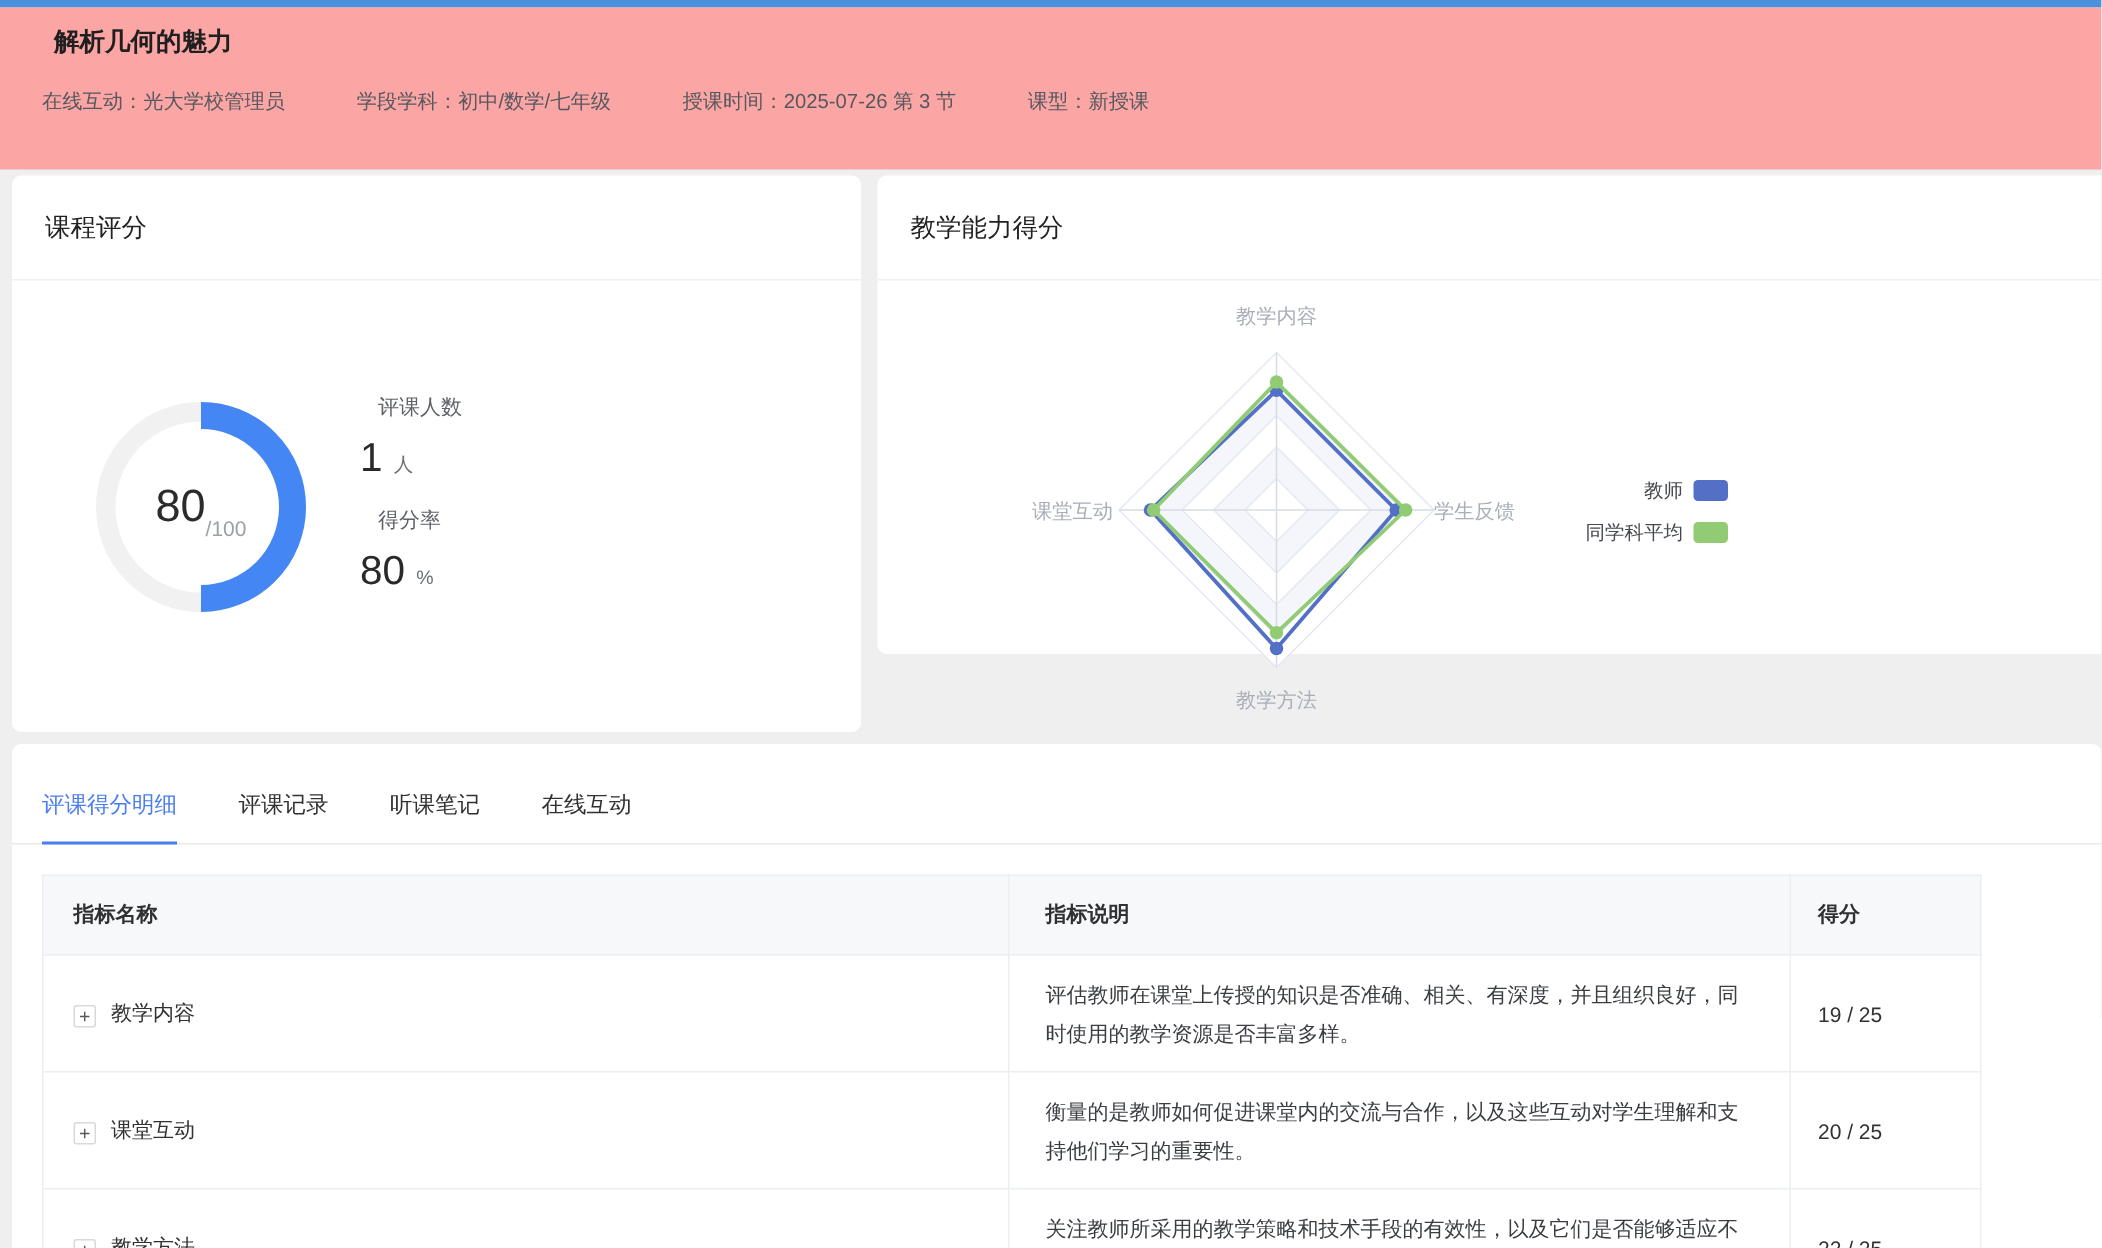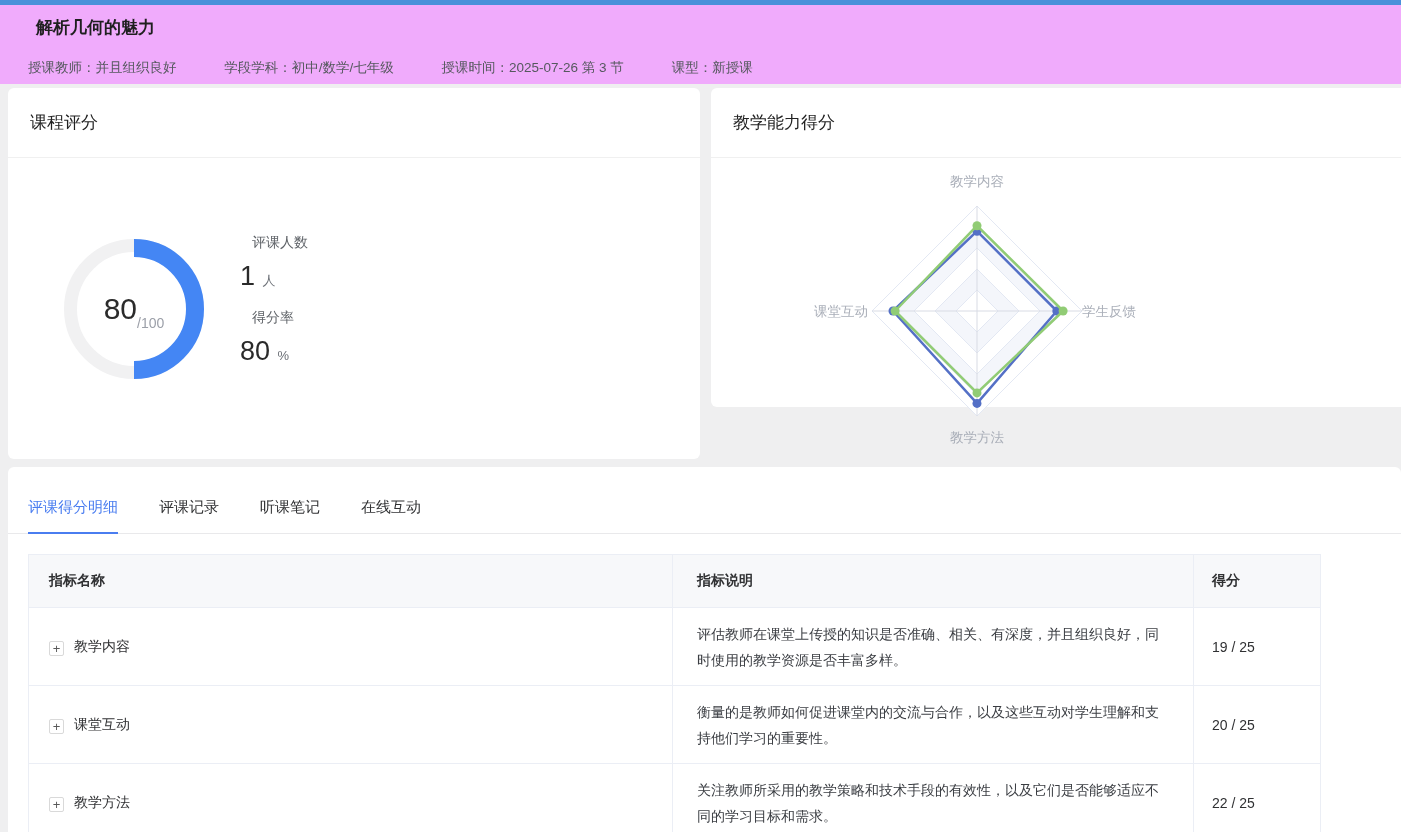--- a/index.html
+++ b/index.html
@@ -1,28 +1,28 @@
 <!DOCTYPE html>
 <html><head>
 <meta charset="utf-8">
 <style>
   * { margin:0; padding:0; box-sizing:border-box; }
   html,body { width:1401px; height:832px; overflow:hidden; background:#efeff0;
     font-family:"Liberation Sans","DejaVu Sans",sans-serif; color:#303133; }
   .topbar { height:5px; background:#4991da; }
-  .page-header { background:#f0abfc; height:79px; position:relative; }
+  .page-header { background:#fca5a5; height:108px; position:relative; }
   .page-title { position:absolute; left:36px; top:11px; font-size:17px; font-weight:700; color:#1f1f1f; }
   .meta-row { position:absolute; left:28px; top:54px; font-size:13.5px; color:#55585e; }
   .meta-item { display:inline-block; margin-right:44px; }
   .content { padding:4px 0 0 8px; }
   .cards-row { display:flex; }
   .card { background:#fff; border-radius:6px; }
   .card-header { height:70px; border-bottom:1px solid #f0f0f0; display:flex; align-items:center; padding-left:22px; }
   .card-title { font-size:17px; font-weight:500; color:#222; }
-  .card-left { width:692px; height:371px; margin-right:11px; flex:none; }
+  .card-left { width:566px; height:371px; margin-right:11px; flex:none; }
   .card-right { flex:1; height:319px; border-top-right-radius:0; border-bottom-right-radius:0; }
   .card-body { position:relative; height:300px; }
   
   .gauge-svg { position:absolute; left:51px; top:76px; }
   .gauge-center { position:absolute; left:51px; top:76px; width:150px; height:150px;
       display:flex; align-items:center; justify-content:center; }
   .gauge-score { font-size:30px; color:#2b2b2b; }
   .gauge-max { font-size:14px; color:#9b9fa8; margin-top:28px; }
   .gauge-stats { position:absolute; left:232px; top:76px; }
   .stat-label { font-size:14px; color:#5f6368; margin-bottom:9px;margin-left:12px; }
@@ -61,21 +61,21 @@
   .indicator-name { color:#303133; }
 </style>
 </head>
 <body>
 
 <div class="topbar"></div>
 
 <div class="page-header">
   <div class="page-title">解析几何的魅力</div>
   <div class="meta-row">
-    <span class="meta-item">授课教师：并且组织良好</span>
+    <span class="meta-item">在线互动：光大学校管理员</span>
     <span class="meta-item">学段学科：初中/数学/七年级</span>
     <span class="meta-item">授课时间：2025-07-26 第 3 节</span>
     <span class="meta-item">课型：新授课</span>
   </div>
 </div>
 
 <div class="content">
   <div class="cards-row">
 
     <div class="card card-left">
@@ -123,20 +123,30 @@
             <polygon points="266.0,67.7 352.1,153.0 266.0,234.9 184.1,153.0" fill="none" stroke="#91cc75" stroke-width="2.5" stroke-linejoin="round"></polygon>
             <circle cx="266.0" cy="67.7" r="4.5" fill="#91cc75"></circle>
             <circle cx="352.1" cy="153.0" r="4.5" fill="#91cc75"></circle>
             <circle cx="266.0" cy="234.9" r="4.5" fill="#91cc75"></circle>
             <circle cx="184.1" cy="153.0" r="4.5" fill="#91cc75"></circle>
           </svg>
         <div class="radar-label lbl-top">教学内容</div>
         <div class="radar-label lbl-right">学生反馈</div>
         <div class="radar-label lbl-bottom">教学方法</div>
         <div class="radar-label lbl-left">课堂互动</div>
+        <div class="legend">
+          <div class="legend-row">
+            <span class="legend-label">教师</span>
+            <span class="legend-swatch" id="swatch-0" style="background: rgb(84, 112, 198);"></span>
+          </div>
+          <div class="legend-row">
+            <span class="legend-label">同学科平均</span>
+            <span class="legend-swatch" id="swatch-1" style="background: rgb(145, 204, 117);"></span>
+          </div>
+        </div>
       </div>
     </div>
 
   </div>
 
   <div class="card card-bottom">
     <div class="tabs">
       <div class="tab active">评课得分明细</div>
       <div class="tab">评课记录</div>
       <div class="tab">听课笔记</div>

